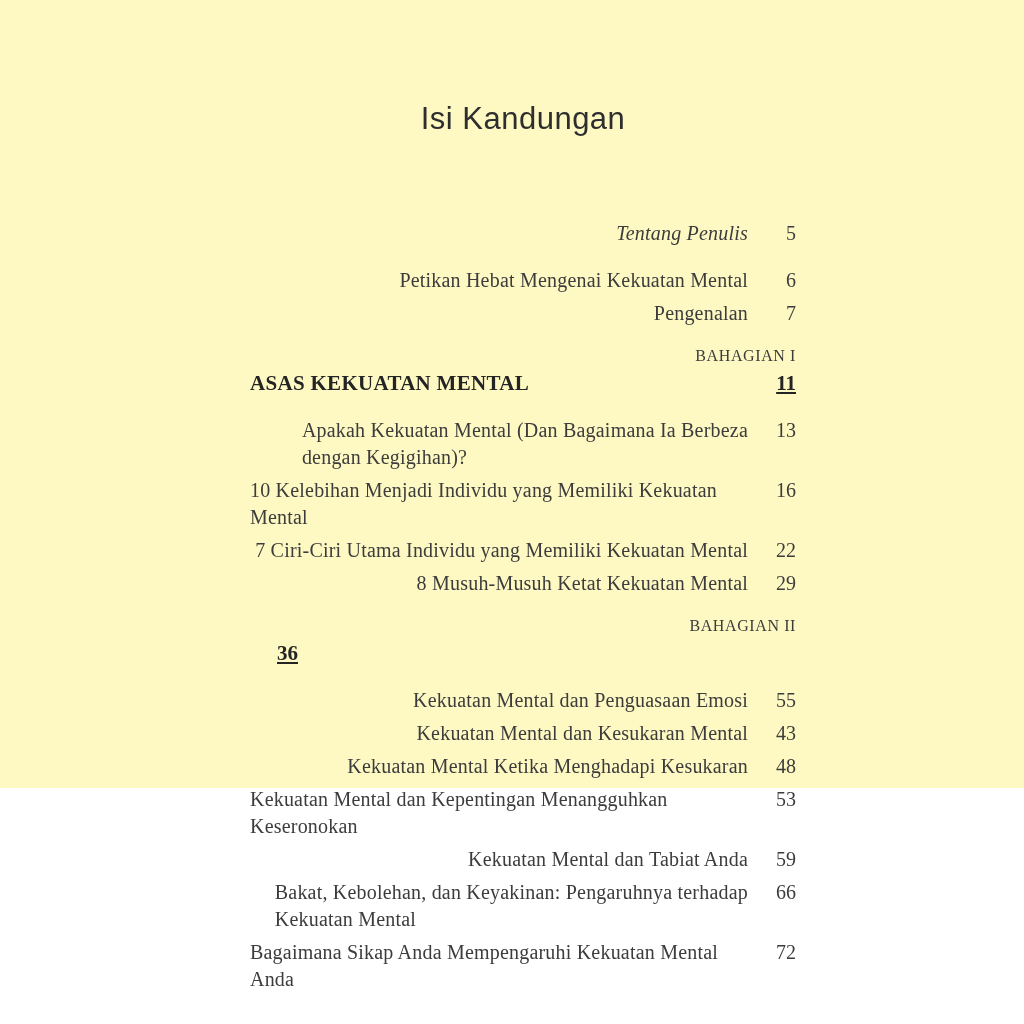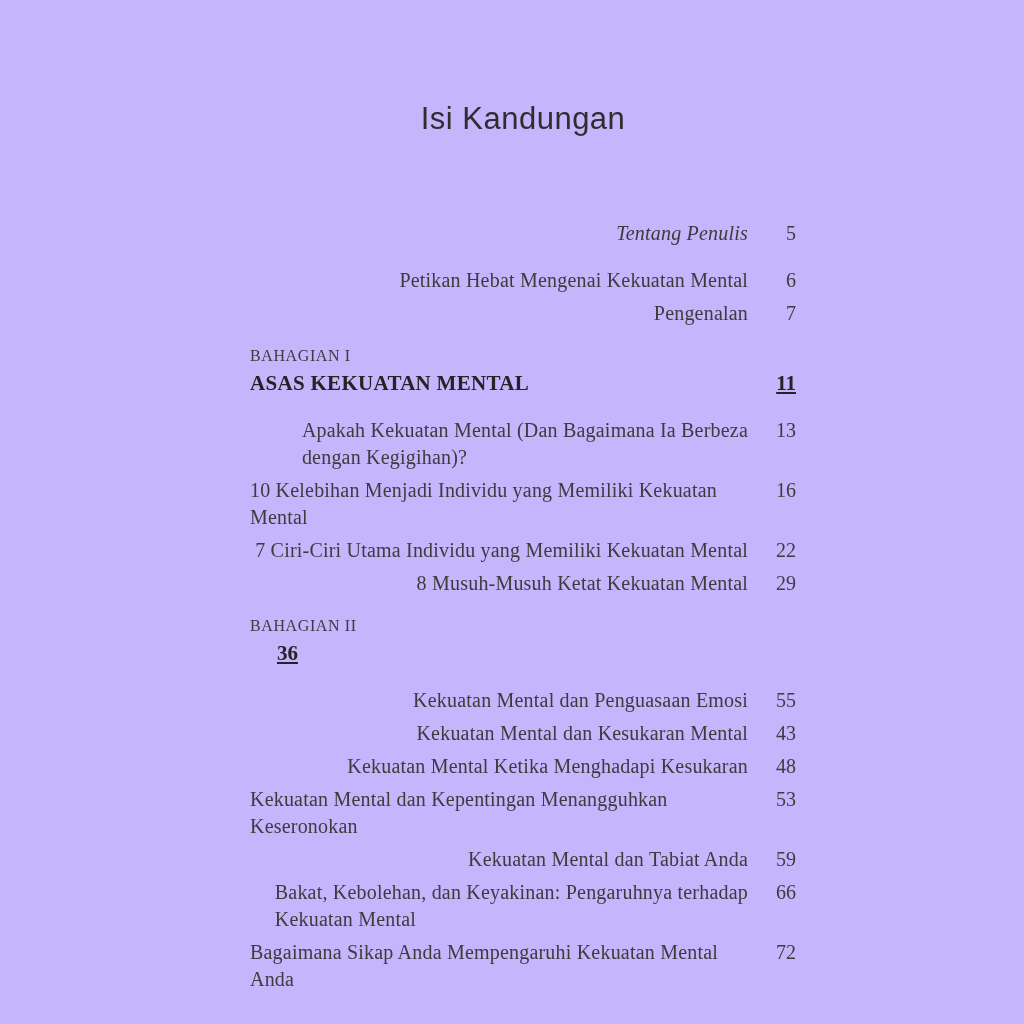--- a/index.html
+++ b/index.html
@@ -10,22 +10,22 @@
   body {
     width: 1024px;
     height: 1024px;
     overflow: hidden;
     font-family: "Liberation Serif", serif;
     color: #3c3c3c;
   }
   .page {
     position: relative;
     width: 1024px;
-    height: 1024px;
-    background: #c4b5fd;
+    height: 788px;
+    background: #fef9c3;
   }
   .content {
     position: absolute;
     left: 250px;
     top: 0;
     width: 546px;
   }
   .page-title {
     margin: 0;
     margin-top: 102px;
@@ -65,20 +65,21 @@
   }
   .toc-section {
     margin-top: 18px;
   }
   .section-eyebrow {
     font-size: 16px;
     line-height: 22px;
     letter-spacing: 0.6px;
     color: #3c3c3c;
     margin-bottom: 3px;
+    text-align: right;
   }
   .section-heading {
     display: flex;
     justify-content: space-between;
     align-items: flex-end;
     font-weight: bold;
     color: #242424;
     font-size: 21px;
     line-height: 27px;
     gap: 28px;

